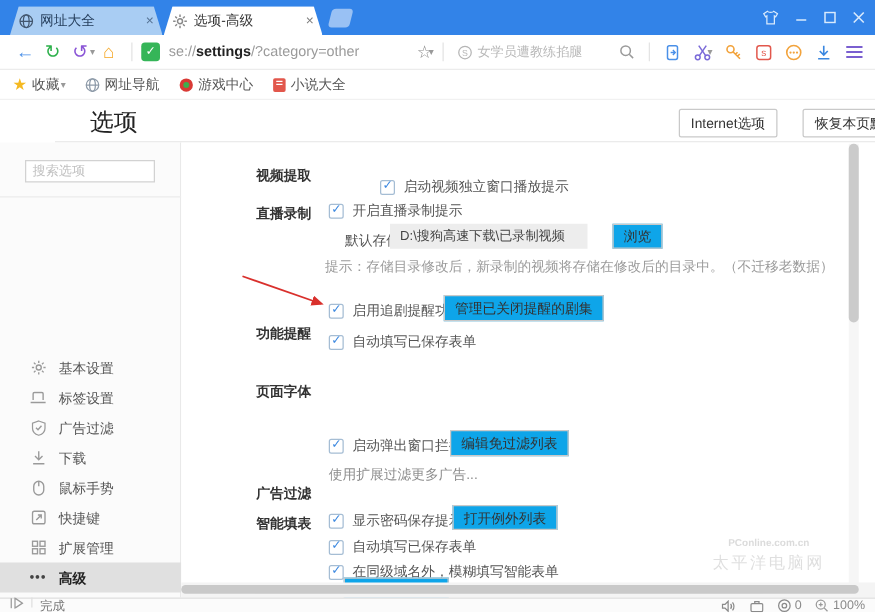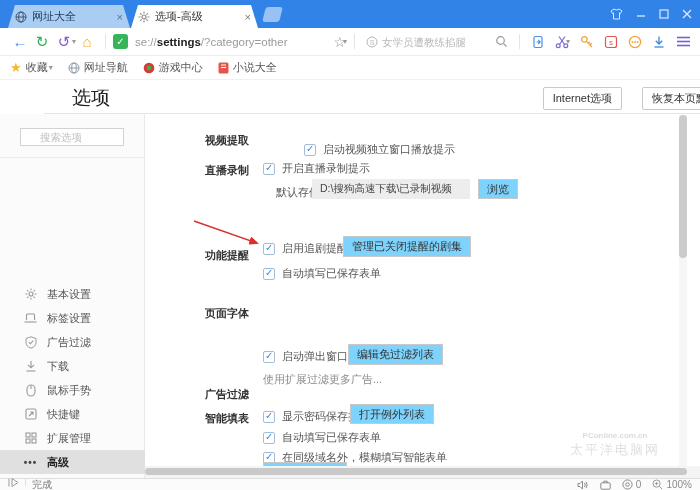--- a/index.html
+++ b/index.html
@@ -47,36 +47,36 @@
   
   .pagehead { position:absolute; left:0; top:80px; width:700px; height:34px; border-bottom:1px solid #e5e5e5; background:#fff;margin-left:44px; }
   .ptitle { position:absolute; left:28px; top:5px; font-size:19px; color:#222; }
   .headbtns { position:absolute; right:16px; top:7px; display:flex; gap:20px; }
   .btn { border:1px solid #c9c9c9; background:#fff; color:#333; font-size:11px; padding:3px 9px;
          border-radius:2px; font-family:inherit; white-space:nowrap; }
 
   
   .sidebar { position:absolute; left:0; top:114px; width:145px; height:364px; background:#fbfbfb; border-right:1px solid #e9e9e9; }
   .sidesearch { position:absolute; left:20px; top:14px; width:104px; height:18px; border:1px solid #d2d2d2; background:#fff;
-                font-size:10.5px; padding:0 19px; outline:0; font-family:inherit; color:#555; }
+                font-size:10.5px; padding:0 5px; outline:0; font-family:inherit; color:#555; }
   .sidesearch::placeholder { color:#c0c0c0; }
   .sidediv { position:absolute; left:0; top:43px; width:145px; height:1px; background:#ececec; }
   .sideitem { position:absolute; left:0; width:145px; height:24px; display:flex; align-items:center; color:#555; }
   .sideitem .sicon { width:13px; margin-left:24px; color:#9a9a9a; display:flex; justify-content:center; font-size:12px; }
   .sideitem .slabel { margin-left:10px; }
   .sideitem.selected { background:#e0e0e0; color:#222; font-weight:bold; }
   .sideitem.selected .sicon { color:#444; }
 
   
   .content { position:absolute; left:145px; top:114px; width:555px; height:364px; background:#fff; overflow:hidden; }
   .seclabel { position:absolute; font-weight:bold; color:#333; white-space:nowrap; }
   .cline { position:absolute; display:flex; align-items:center; gap:7px; white-space:nowrap; color:#555; }
   .cb { width:12px; height:12px; border:1px solid #a5bdd4; border-radius:2px; background:#fff; position:relative; flex:none; }
   .cb::after { content:"✓"; position:absolute; left:1px; top:-2px; font-size:10px; font-weight:bold; color:#3a87e0; }
-  .smallbtn { border:1px solid #c9c9c9; background:#7dd3fc; color:#333; font-size:11px; padding:2px 8px; font-family:inherit; white-space:nowrap; }
+  .smallbtn { border:1px solid #c9c9c9; background:#0ea5e9; color:#333; font-size:11px; padding:2px 8px; font-family:inherit; white-space:nowrap;margin-left:12px; }
   .dirinput { position:absolute; width:158px; height:20px; background:#ededed; border:0; font-size:10.5px; color:#444;
               padding:0 8px; font-family:inherit; outline:0; }
   .tip { position:absolute; color:#9b9b9b; white-space:nowrap; }
   .selectbox { position:absolute; width:113px; height:20px; border:1px solid #c9c9c9; background:#fff; display:flex;
                align-items:center; padding:0 8px; color:#333; }
   .selectbox::after { content:"▾"; margin-left:auto; color:#777; font-size:9px; }
   .muted { position:absolute; color:#8d8d8d; white-space:nowrap; }
 
   .watermark { position:absolute; left:395px; top:306px; width:150px; text-align:center; line-height:1.15; pointer-events:none; }
   .wm1 { font-size:20px; font-weight:bold; font-style:italic; color:rgba(160,160,160,.38); }
@@ -356,22 +356,23 @@
     <div class="seclabel" style="left:60px; top:49px;">直播录制</div>
     <div class="cline" style="left:118px; top:47px;">
       <span class="cb"></span>
       <span>开启直播录制提示</span>
     </div>
     <div class="cline" style="left:131px; top:71px;">
       <span>默认存储目录</span>
     </div>
     <input class="dirinput" style="left: 167px; top: 65px;" value="D:\搜狗高速下载\已录制视频">
     <button class="smallbtn" style="position:absolute; left:333px; top:65px; height:20px;">浏览</button>
-
-    <div class="seclabel" style="left:60px; top:134px;">功能提醒</div>
+    <div class="tip" style="left:115px; top:92px;">提示：存储目录修改后，新录制的视频将存储在修改后的目录中。（不迁移老数据）</div>
+
+    <div class="seclabel" style="left:60px; top:145px;">功能提醒</div>
     <div class="cline" style="left:118px; top:127px;">
       <span class="cb"></span>
       <span>启用追剧提醒功能</span>
     </div>
     <button class="smallbtn" style="position:absolute; left:198px; top:122px; height:21px;">管理已关闭提醒的剧集</button>
     <div class="cline" style="left:118px; top:152px;">
       <span class="cb"></span>
       <span>自动填写已保存表单</span>
     </div>
 

